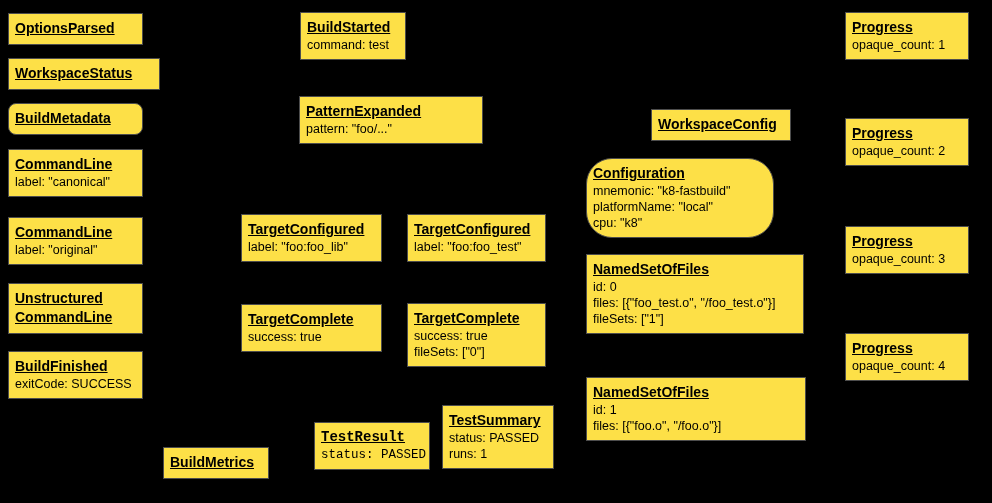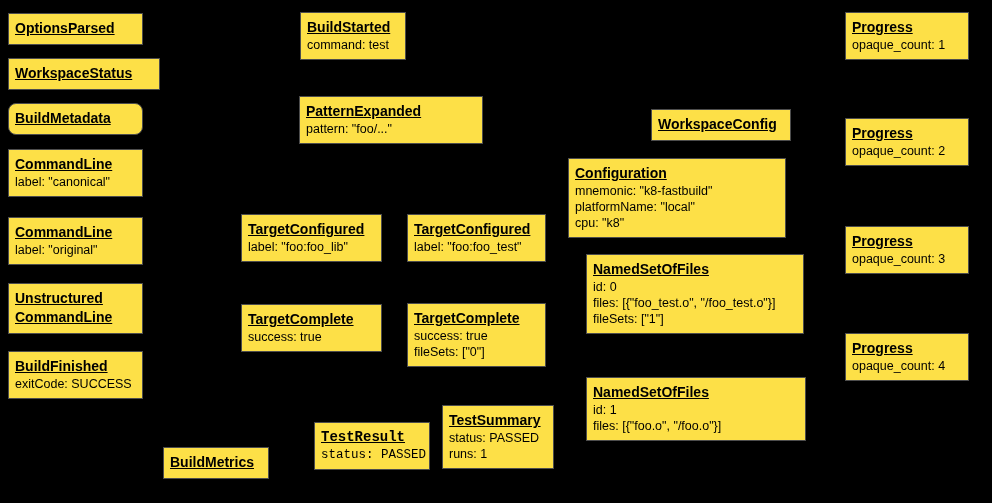--- a/index.html
+++ b/index.html
@@ -119,21 +119,21 @@
   <div class="box" style="left:442px; top:405px; width:112px;">
     <span class="title">TestSummary</span>
     <div class="line">status: PASSED</div>
     <div class="line">runs: 1</div>
   </div>
 
   <div class="box" style="left:651px; top:74px; width:140px;margin-top:35px;">
     <span class="title">WorkspaceConfig</span>
   </div>
 
-  <div class="box" style="left:568px; top:158px; width:218px;">
+  <div class="box" style="left:586px; top:158px; width:188px;border-radius:26px;">
     <span class="title">Configuration</span>
     <div class="line">mnemonic: "k8-fastbuild"</div>
     <div class="line">platformName: "local"</div>
     <div class="line">cpu: "k8"</div>
   </div>
 
   <div class="box" style="left:586px; top:254px; width:218px;">
     <span class="title">NamedSetOfFiles</span>
     <div class="line">id: 0</div>
     <div class="line">files: [{"foo_test.o", "/foo_test.o"}]</div>

